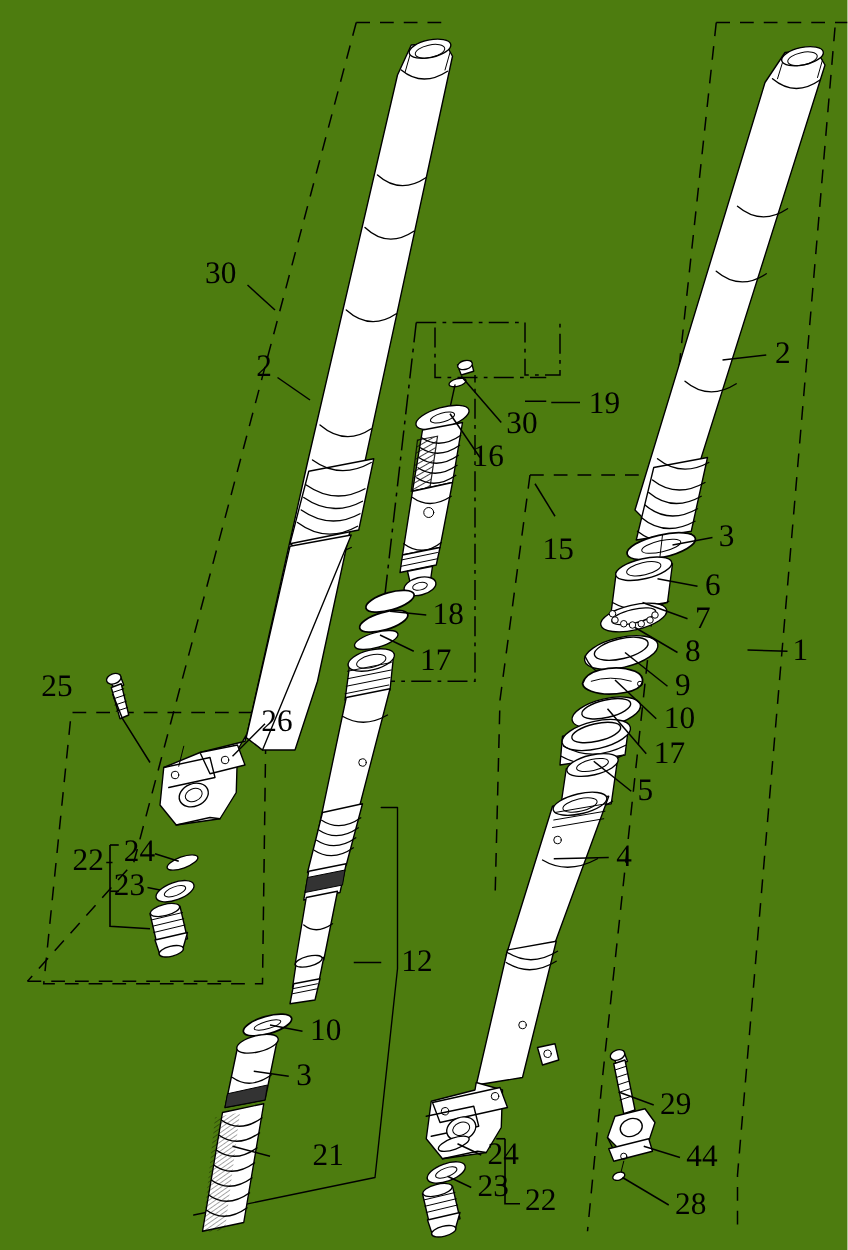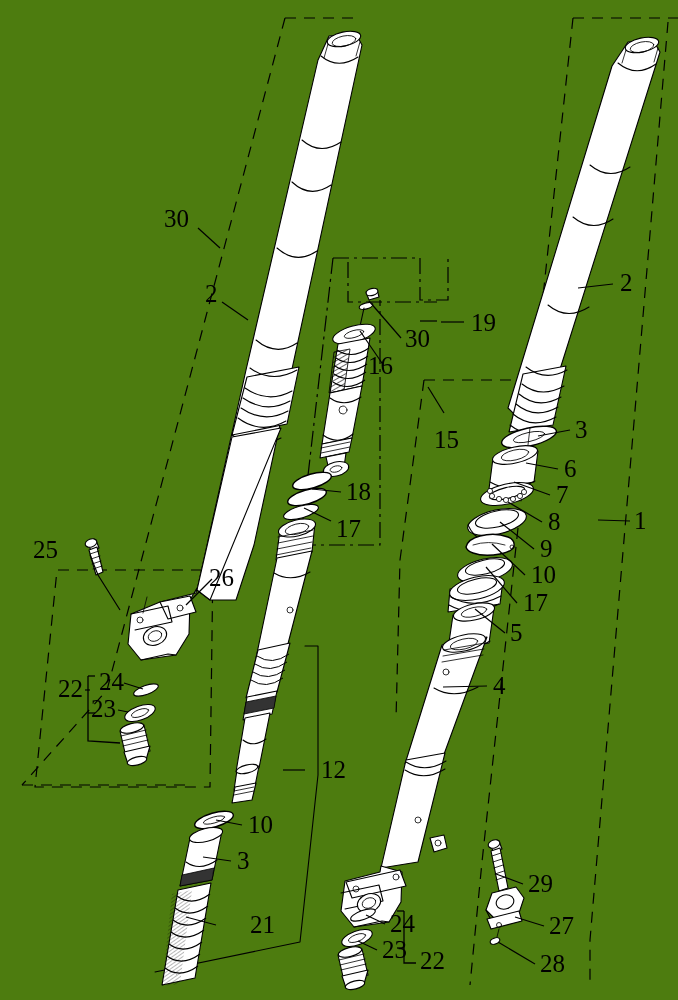--- a/index.html
+++ b/index.html
@@ -401,32 +401,32 @@
 <div class="lbl" style="left:556px;top:482px;">7</div>
 <div class="lbl" style="left:548px;top:509px;">8</div>
 <div class="lbl" style="left:540px;top:536px;">9</div>
 <div class="lbl" style="left:531px;top:562px;">10</div>
 <div class="lbl" style="left:523px;top:590px;">17</div>
 <div class="lbl" style="left:510px;top:620px;">5</div>
 <div class="lbl" style="left:493px;top:673px;">4</div>
 <div class="lbl" style="left:434px;top:427px;">15</div>
 <div class="lbl" style="left:471px;top:310px;">19</div>
 <div class="lbl" style="left:405px;top:326px;">30</div>
-<div class="lbl" style="left:368px;top:353px;">16</div>
+<div class="lbl" style="left:378px;top:353px;">16</div>
 <div class="lbl" style="left:346px;top:479px;">18</div>
 <div class="lbl" style="left:336px;top:516px;">17</div>
 <div class="lbl" style="left:33px;top:537px;">25</div>
 <div class="lbl" style="left:209px;top:565px;">26</div>
 <div class="lbl" style="left:58px;top:676px;">22</div>
 <div class="lbl" style="left:99px;top:669px;">24</div>
 <div class="lbl" style="left:91px;top:696px;">23</div>
 <div class="lbl" style="left:311px;top:757px;margin-left:10px;">12</div>
 <div class="lbl" style="left:248px;top:812px;">10</div>
 <div class="lbl" style="left:237px;top:848px;">3</div>
 <div class="lbl" style="left:222px;top:912px;margin-left:28px;">21</div>
 <div class="lbl" style="left:528px;top:871px;">29</div>
-<div class="lbl" style="left:549px;top:913px;">27</div>
+<div class="lbl" style="left:549px;top:913px;">44</div>
 <div class="lbl" style="left:540px;top:951px;">28</div>
 <div class="lbl" style="left:390px;top:911px;">24</div>
 <div class="lbl" style="left:382px;top:937px;">23</div>
 <div class="lbl" style="left:420px;top:948px;">22</div>
 
 </div>
 
 </body></html>

